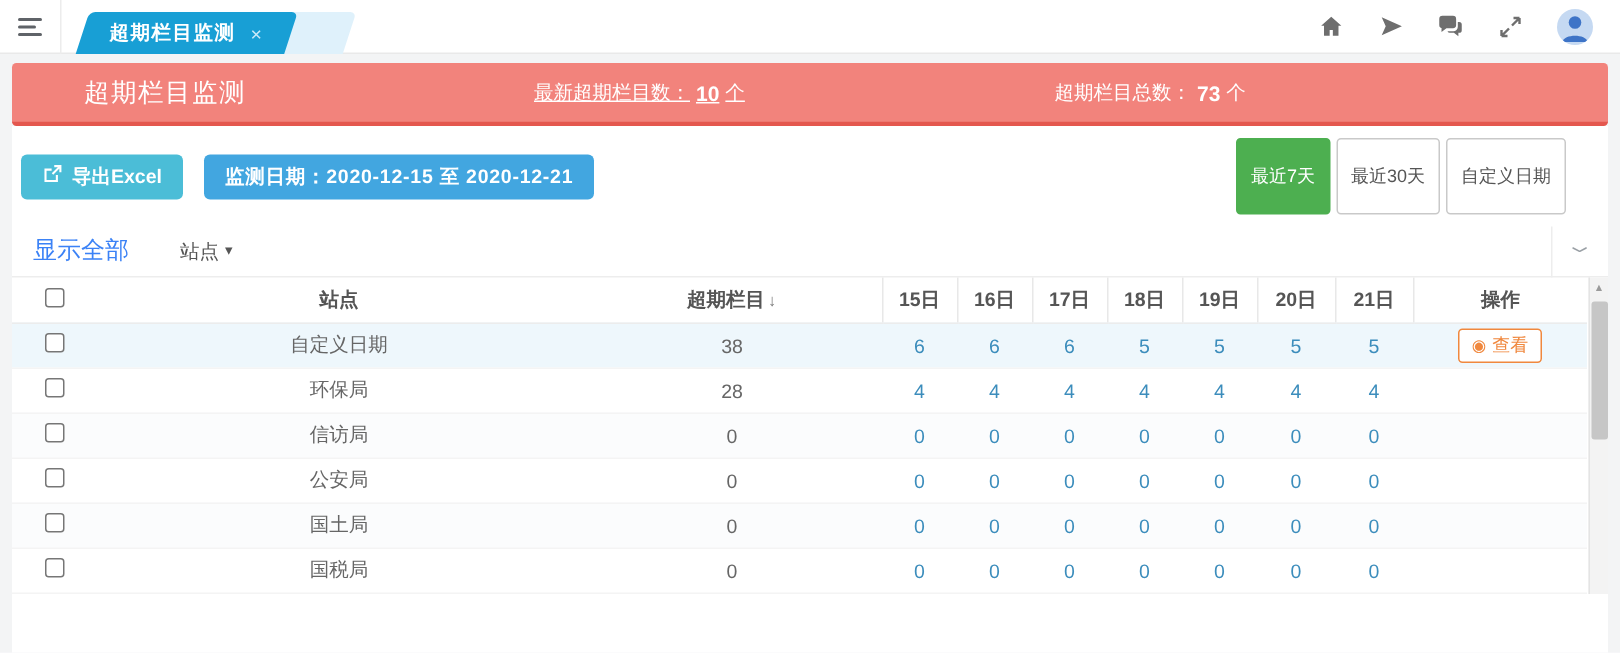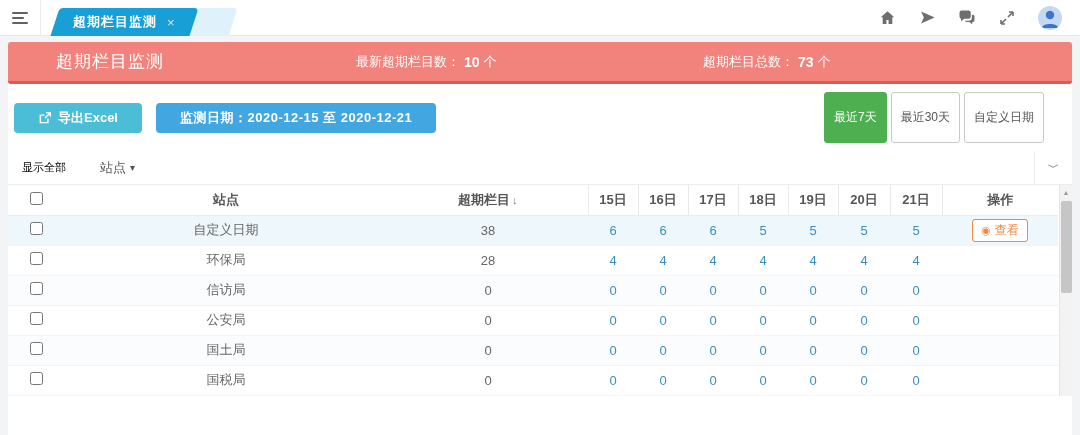--- a/index.html
+++ b/index.html
@@ -28,42 +28,42 @@
   .nav-icon { width:18px; height:18px; display:flex; align-items:center; justify-content:center; cursor:pointer; }
   .avatar { width:24px; height:24px; border-radius:50%; background:#c5d9f2; overflow:hidden;
             display:flex; align-items:center; justify-content:center; cursor:pointer; }
 
   
   .banner { margin:6px 8px 0 8px; background:#f2837c; border-bottom:3px solid #e4574e;
             border-radius:3px; height:42px; display:flex; align-items:center;
             color:#fff; padding:0 22px 0 48px; }
   .banner-title { font-size:17px; letter-spacing:1px; width:300px; }
   .b-stat { display:flex; align-items:center; font-size:13px; }
-  .b-stat.s1 { flex:1; }
+  .b-stat.s1 { flex:1;text-decoration:underline; }
   .b-stat.s2 { flex:1; }
   .b-stat.s3 { font-weight:bold; }
   .b-big { font-size:14px; font-weight:bold; margin:0 4px; }
 
   
   .panel { margin:0 8px; background:#fff; height:386px; position:relative; }
 
   .toolbar { display:flex; align-items:center; padding:8px 6px; }
   .btn { border:none; border-radius:4px; color:#fff; font-size:13px; font-weight:bold;
-         padding:6px 24px; cursor:pointer; display:flex; align-items:center; gap:6px;
+         padding:6px 14px; cursor:pointer; display:flex; gap:6px;
          font-family:inherit; }
   .btn-export { background:#4bbdd7; margin-right:14px; }
   .btn-date { background:#42a6e0; letter-spacing:.5px; }
   .range-group { margin-left:auto; display:flex; gap:4px; padding-right:22px; }
   .seg { font-size:12px; padding:16px 9px; border-radius:3px; cursor:pointer;
          border:1px solid #c9c9c9; background:#fff; color:#555; font-family:inherit; }
   .seg.active { background:#4daf50; border-color:#4daf50; color:#fff; }
 
   .filter-row { display:flex; align-items:center; height:34px; border-bottom:1px solid #ededed;
                 padding-left:14px; }
-  .link { color:#000000; font-size:11px; cursor:pointer; text-decoration:none; }
+  .link { color:#3b82f6; font-size:16px; cursor:pointer; text-decoration:none; }
   .site-dd { margin-left:34px; font-size:13px; color:#555; cursor:pointer; display:flex;
              align-items:center; gap:4px; }
   .caret { font-size:10px; color:#555; }
   .filter-spacer { flex:1; }
   .collapse-box { width:38px; height:34px; border-left:1px solid #ededed; display:flex;
                   align-items:center; justify-content:center; cursor:pointer; color:#9aa0a6; }
 
   
   .table-wrap { position:relative; padding-right:14px; }
   table { width:100%; border-collapse:collapse; table-layout:fixed; font-size:13px; }

